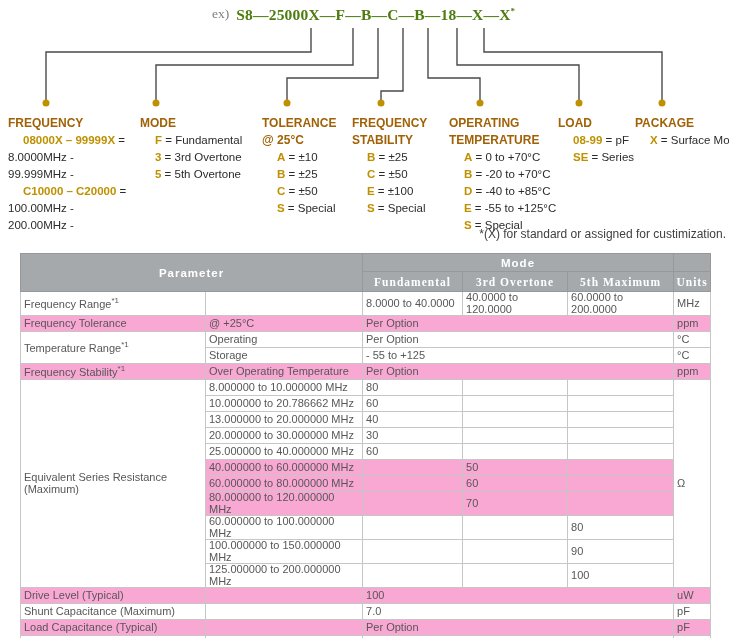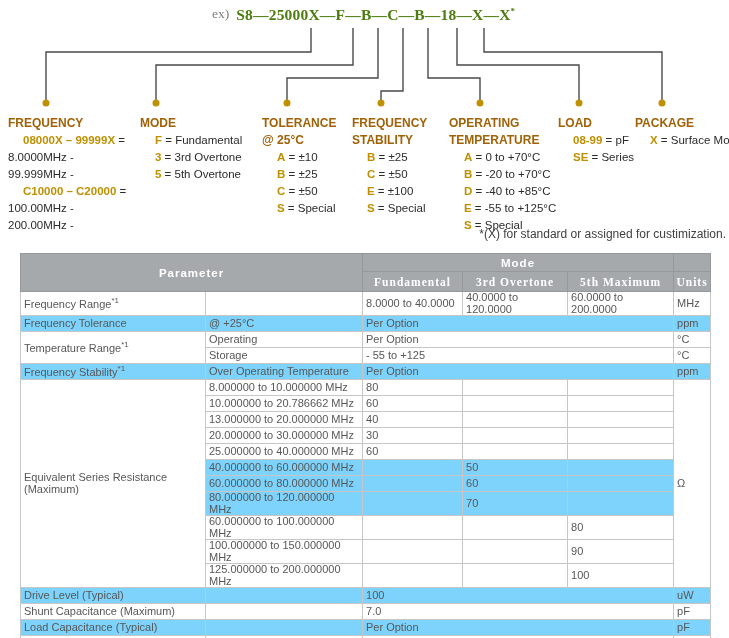--- a/index.html
+++ b/index.html
@@ -30,21 +30,21 @@
   table.spec{position:absolute;left:20px;top:253px;width:690px;border-collapse:collapse;
              table-layout:fixed;border:1.5px solid #9b9b9b;}
   table.spec th{background:#a6a9ac;color:#ffffff;font-weight:bold;font-size:11.5px;
                 letter-spacing:1px;border:1px solid #96999c;height:17px;padding:0 2px;}
   table.spec thead tr.h2 th{height:19px;font-family:Liberation Serif, serif;}
   table.spec td{border:1px solid #c6c6c6;font-size:11px;color:#575757;height:15px;
                 padding:0 3px;line-height:1.05;overflow:hidden;}
   td.c0{text-align:left;padding-left:7px;white-space:pre-line;}
   td.c1{text-align:left;padding-left:7px;}
   td.c2,td.c3,td.c4,td.c5{text-align:left;}
-  tr.shade td{background:#7dd3fc;}
+  tr.shade td{background:#f9a8d4;}
   tr.grp td{border-top:1px solid #9b9b9b;}
   table.spec sup, .legend-col sup, td sup{font-size:8px;vertical-align:super;}
 </style>
 </head>
 <body>
 
 <div class="partnum">
   <span class="ex">ex)</span>
   <span class="pn"><span>S8—25000X—F—B—C—B—18—X—X</span><sup>*</sup></span>
 </div>

